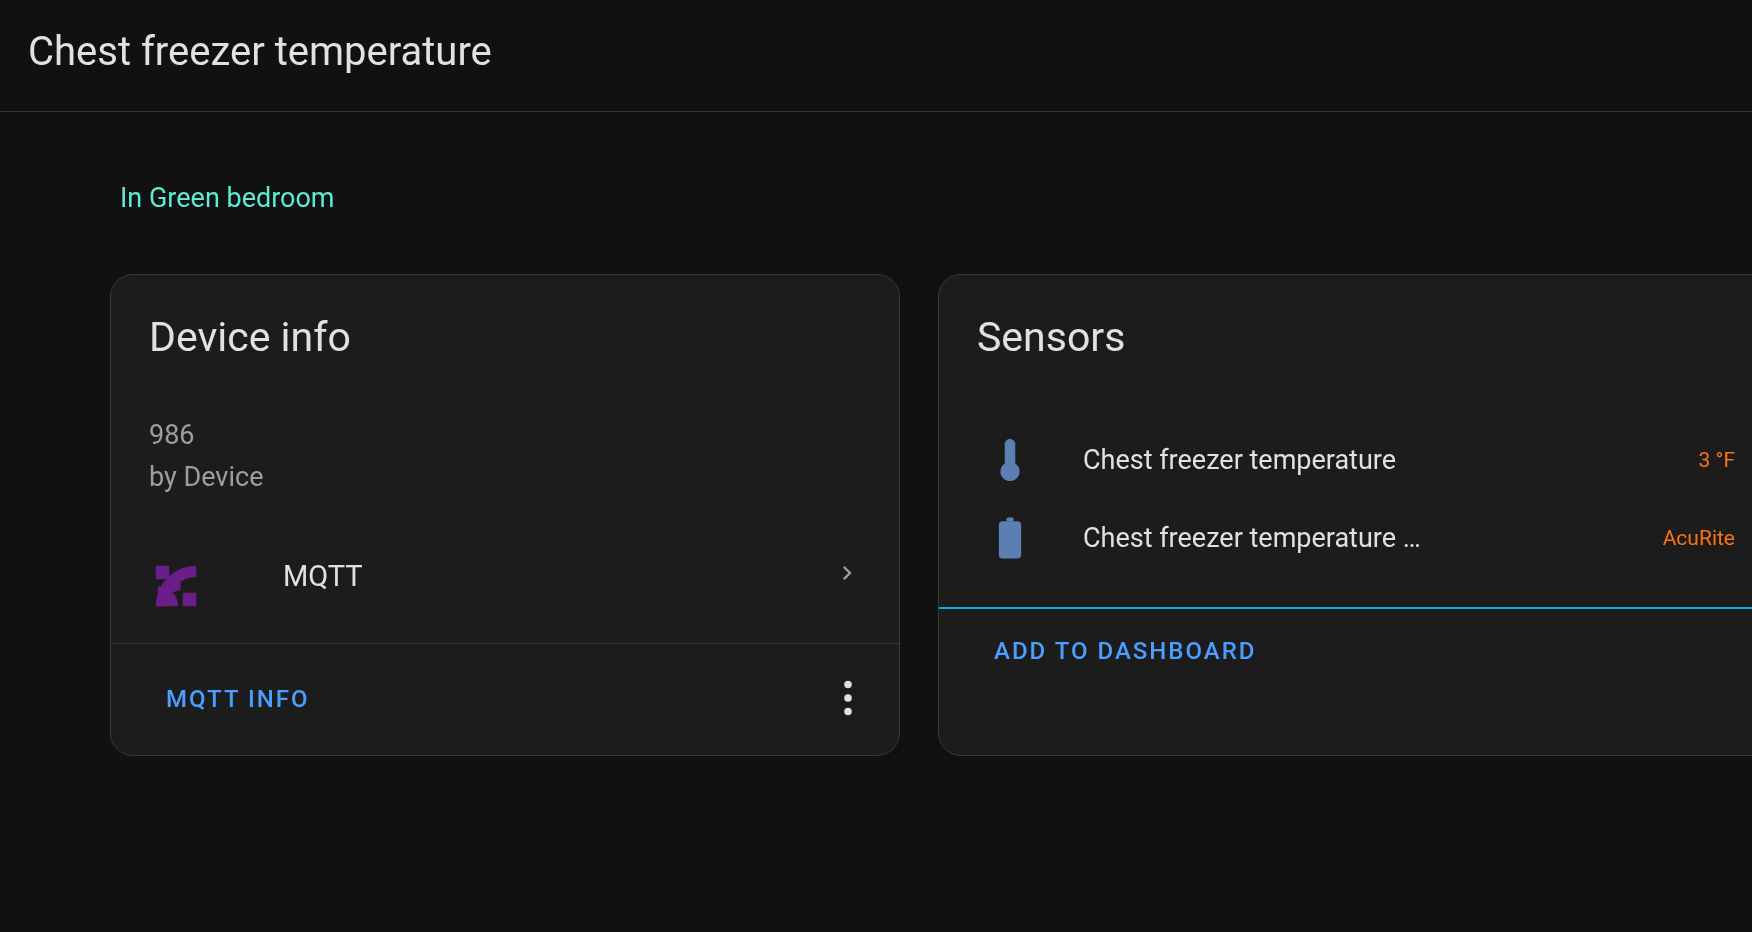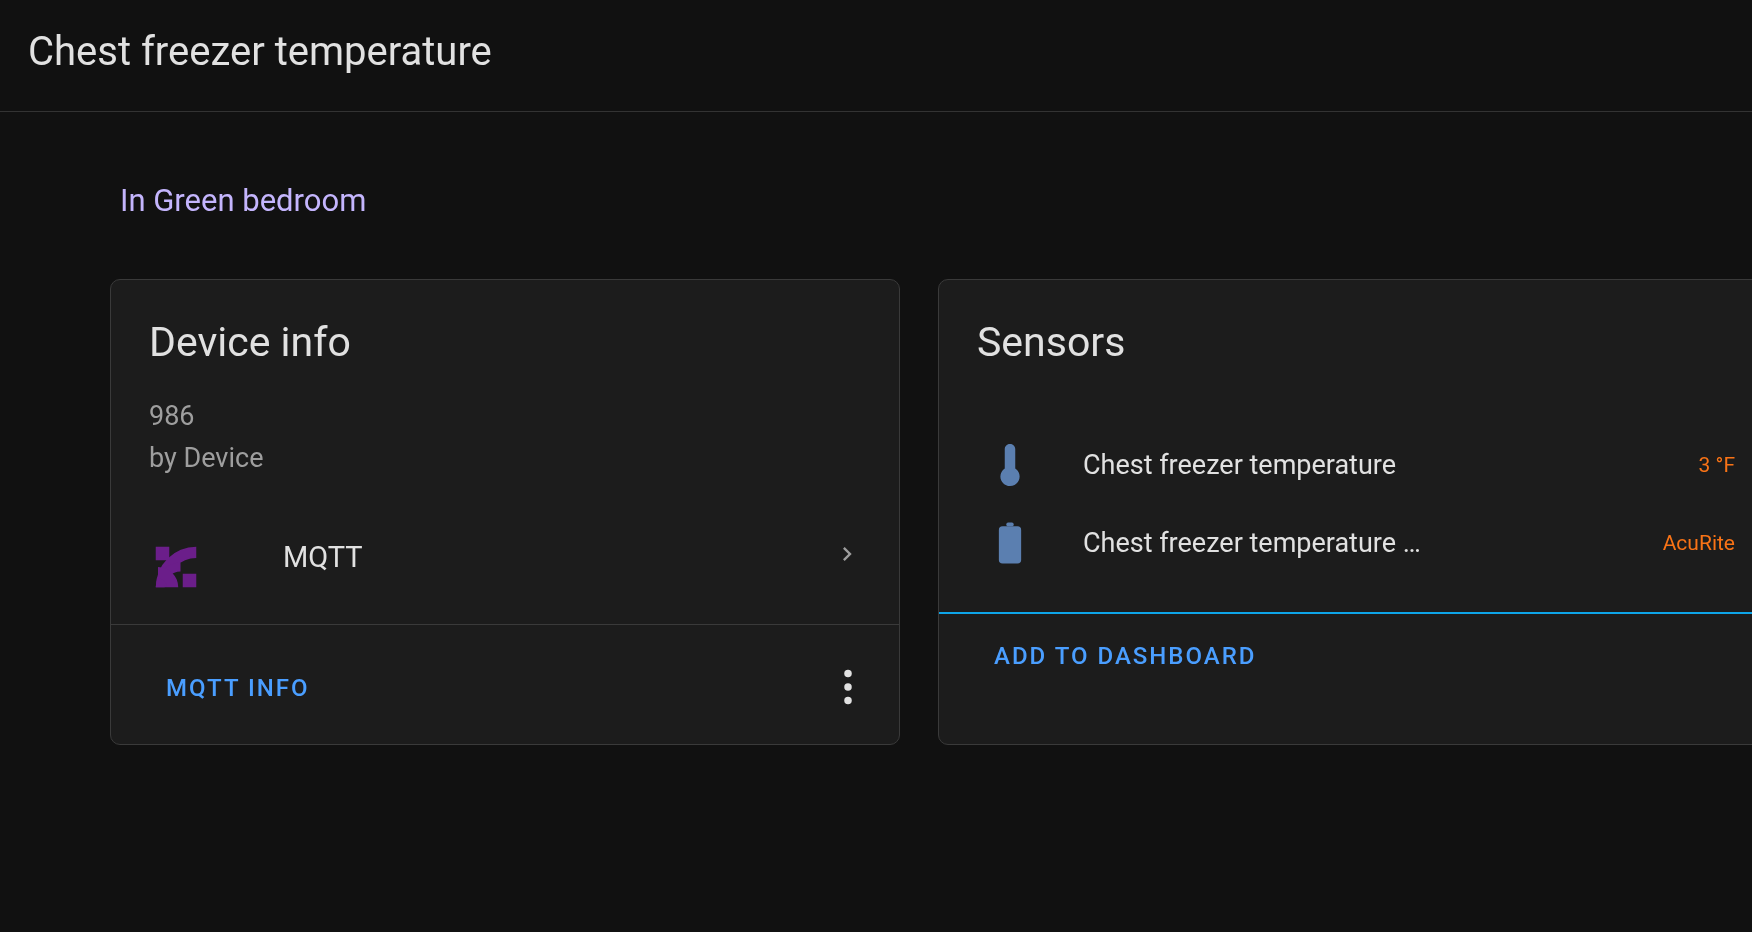--- a/index.html
+++ b/index.html
@@ -22,53 +22,54 @@
     .header-title {
       font-size: 40px;
       font-weight: 400;
       color: #e1e1e1;
     }
     .content {
       padding: 0 110px;
     }
     .location-link {
       display: block;
-      color: #c4b5fd;
-      font-size: 31px;
+      color: #5eead4;
+      font-size: 27px;
       font-weight: 400;
       padding: 70px 10px 60px 10px;
       cursor: pointer;
     }
     .cards-row {
       display: flex;
       gap: 38px;
     }
     .card {
       background-color: #1c1c1c;
       border: 1px solid #3a3a3a;
-      border-radius: 10px;
+      border-radius: 23px;
       flex: 1;
       overflow: hidden;
     }
     .card-device {
       width: 790px;
       flex: none;
     }
     .card-sensors {
       width: 844px;
       flex: none;
     }
     .card-title {
       font-size: 41px;
       font-weight: 400;
       color: #e1e1e1;
       padding: 38px 38px 30px 38px;
     }
     .device-meta {
       padding: 0 38px 30px 38px;
+      margin-top: 24px;
     }
     .device-meta-line {
       font-size: 27px;
       color: #9e9e9e;
       line-height: 1.55;
     }
     .integration-row {
       display: flex;
       align-items: flex-start;
       padding: 30px 38px 30px 38px;
@@ -89,21 +90,21 @@
       flex: 1;
     }
     .chevron-icon {
       color: #9e9e9e;
     }
     .card-footer {
       border-top: 1px solid #3a3a3a;
       display: flex;
       align-items: center;
       justify-content: space-between;
-      padding: 36px 30px 28px 55px;
+      padding: 28px 30px 28px 55px;
     }
     .footer-button {
       color: #4a9eff;
       font-size: 24px;
       font-weight: 500;
       letter-spacing: 2px;
       cursor: pointer;
       background: none;
       border: none;
       font-family: inherit;

